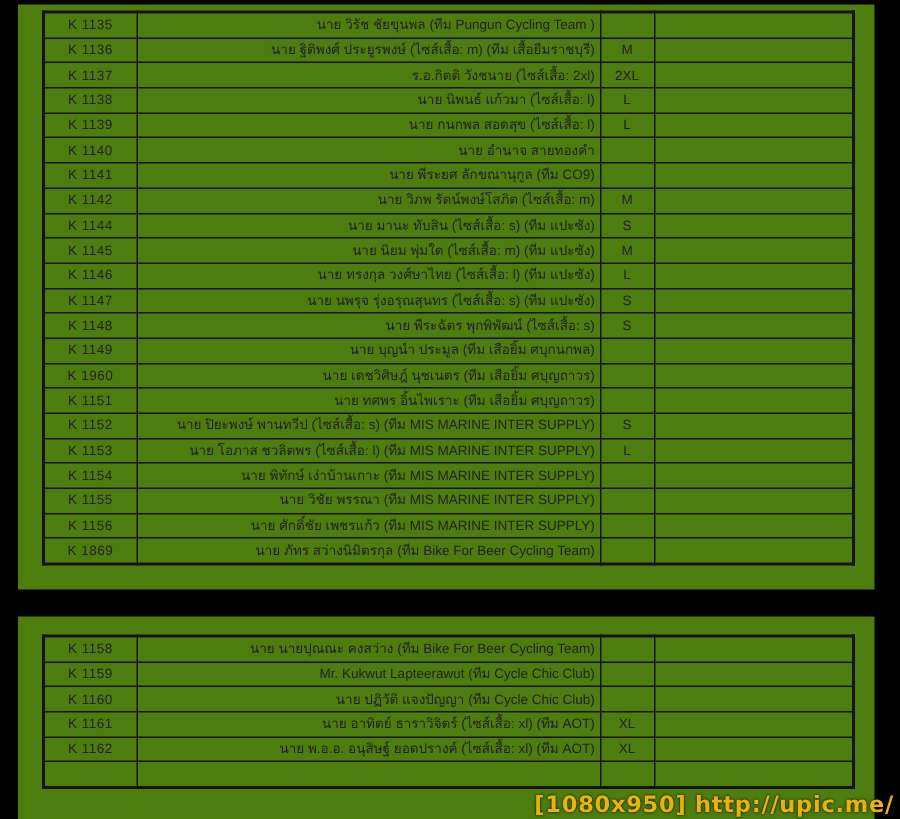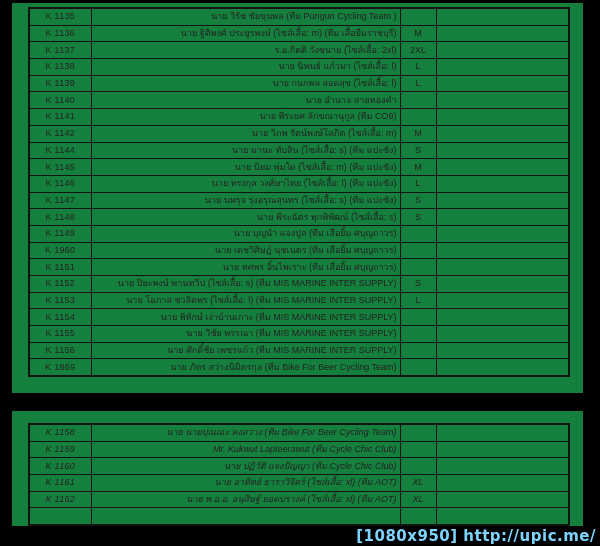--- a/index.html
+++ b/index.html
@@ -5,27 +5,27 @@
   html,body{margin:0;padding:0;}
   body{
     width:600px;height:546px;
     background:#000;
     position:relative;
     overflow:hidden;
     font-family:"Liberation Sans","DejaVu Sans",sans-serif;
   }
   .sheet{
     position:absolute;
-    background:#15803d;
+    background:#4d7c0f;
     left:12px;
     width:571px;
     overflow:hidden;
   }
   .sheet-1{top:3px;height:390px;}
-  .sheet-2{top:411px;height:115px;font-style:italic;}
+  .sheet-2{top:411px;height:135px;}
   table.roster{
     border-collapse:collapse;
     table-layout:fixed;
     margin-left:16px;
     width:540px;
     border:2px solid #141414;
   }
   .sheet-1 table.roster{margin-top:4px;}
   .sheet-2 table.roster{margin-top:12px;}
   table.roster td{
@@ -39,21 +39,21 @@
     line-height:1;
   }
   td.col-code{text-align:center;font-size:9px;letter-spacing:0.3px;}
   td.col-name{text-align:right;}
   td.col-size{text-align:center;font-size:8.5px;}
   td.col-note{}
   .watermark{
     position:absolute;
     right:4px;
     bottom:1px;
-    color:#7dd3fc;
+    color:#eab308;
     font-size:15px;
     font-weight:bold;
     letter-spacing:0.5px;
     text-shadow:0 0 2px #000;
     font-family:"DejaVu Sans",sans-serif;
   }
 </style>
 </head>
 <body>
 
@@ -139,21 +139,21 @@
           <td class="col-note"></td>
         </tr>
         <tr>
           <td class="col-code">K 1148</td>
           <td class="col-name">นาย พีระฉัตร พุกพิพัฒน์ (ไซส์เสื้อ: s)</td>
           <td class="col-size">S</td>
           <td class="col-note"></td>
         </tr>
         <tr>
           <td class="col-code">K 1149</td>
-          <td class="col-name">นาย บุญนำ แจงปูล (ทีม เสือยิ้ม ศบุญถาวร)</td>
+          <td class="col-name">นาย บุญนำ ประมูล (ทีม เสือยิ้ม ศบุกนกพล)</td>
           <td class="col-size"></td>
           <td class="col-note"></td>
         </tr>
         <tr>
           <td class="col-code">K 1960</td>
           <td class="col-name">นาย เดชวิศิษฎ์ นุชเนตร (ทีม เสือยิ้ม ศบุญถาวร)</td>
           <td class="col-size"></td>
           <td class="col-note"></td>
         </tr>
         <tr>

